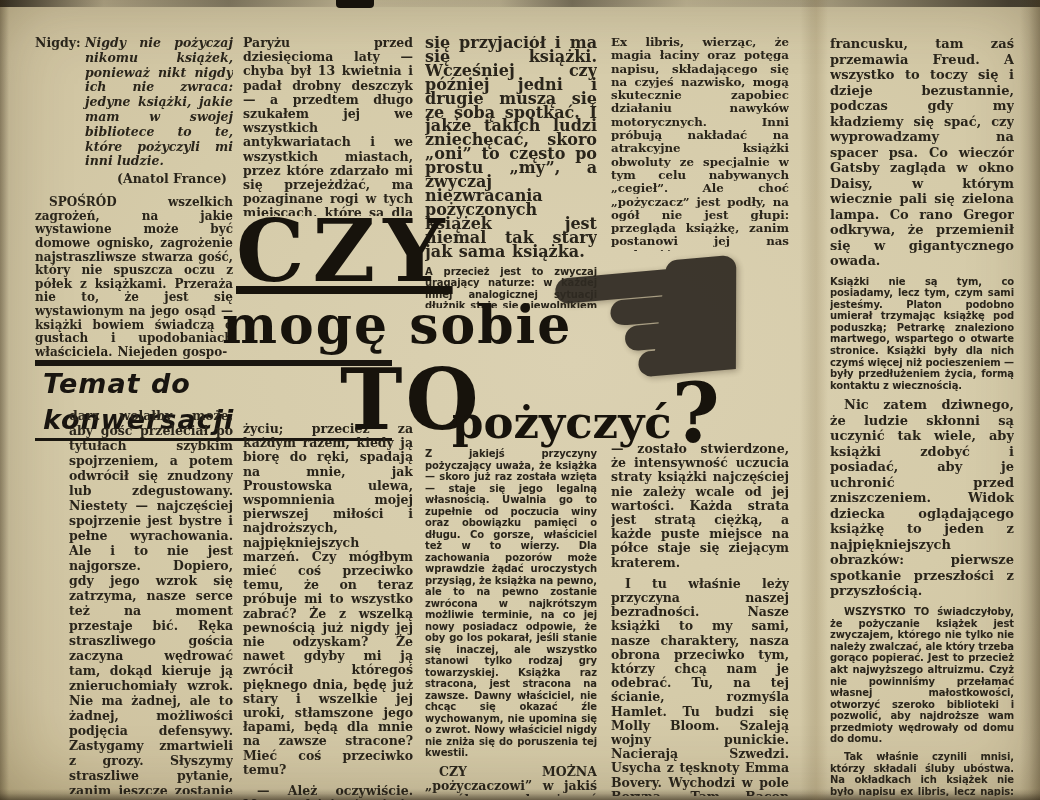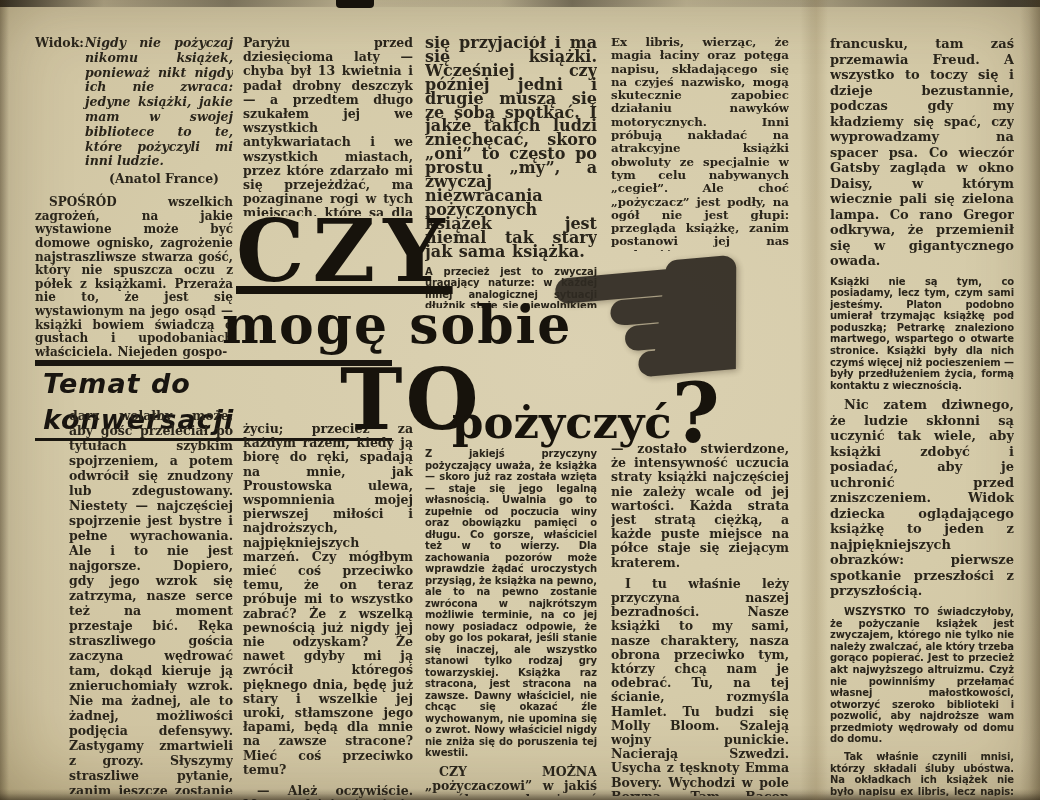--- a/index.html
+++ b/index.html
@@ -36,21 +36,21 @@
   .c3b .small{line-height:11.5px;}
   .c4t{left:611px;top:36px;width:178px;height:215px;}
   .c4t .body{font-size:11.8px;line-height:13.3px;}
   .c4b{left:611px;top:442px;width:178px;height:354px;}
   .c5{left:830px;top:36px;width:184px;height:760px;}
   .c5 .body{font-size:13px;line-height:15.5px;}
   
   .motto{display:flex;font:700 12.5px/14.8px "DejaVu Serif", serif;}
   .motto-label{flex:0 0 50px;font-style:normal;}
   .motto-text{flex:1;font-style:italic;text-align:justify;}
-  .motto-attrib{font:700 12.5px/15px "DejaVu Serif", serif;text-align:right;padding-right:2px;margin:2px 12px 10px 0;}
+  .motto-attrib{font:700 12.5px/15px "DejaVu Serif", serif;text-align:right;padding-right:2px;margin:2px 4px 10px 0;}
   
   .sechead{left:35px;top:360px;width:357px;}
   .rule-thick{height:6px;background:#1a1610;}
   .rule-thin{height:3px;background:#1a1610;}
   .sectitle{font:800 italic 27px/36px "DejaVu Sans", sans-serif;letter-spacing:1px;color:#191510;padding-left:8px;}
   
   .hl{color:#17130c;font-family:"DejaVu Serif", serif;font-weight:700;line-height:1;white-space:nowrap;}
   .hl-czy{left:236px;top:208px;font-size:86px;letter-spacing:8px;text-decoration:underline;}
   .hl-moge{left:222px;top:299px;font-size:52px;letter-spacing:2px;}
   .hl-to{left:340px;top:358px;font-size:84px;letter-spacing:3px;}
@@ -67,21 +67,21 @@
 
   <div class="abs edge-top"></div>
   <div class="abs edge-blob"></div>
   <div class="abs edge-left"></div>
   <div class="abs edge-right"></div>
   <div class="abs edge-bottom"></div>
   <div class="abs gutter"></div>
 
   <div class="abs col c1t">
     <div class="motto">
-      <span class="motto-label">Widok:</span>
+      <span class="motto-label">Nigdy:</span>
       <span class="motto-text">Nigdy nie pożyczaj nikomu książek, ponieważ nikt nigdy ich nie zwraca: jedyne książki, jakie mam w swojej bibliotece to te, które pożyczyli mi inni ludzie.</span>
     </div>
     <div class="motto-attrib">(Anatol France)</div>
     <p class="body ind">SPOŚRÓD wszelkich zagrożeń, na jakie wystawione może być domowe ognisko, zagrożenie najstraszliwsze stwarza gość, który nie spuszcza oczu z półek z książkami. Przeraża nie to, że jest się wystawionym na jego osąd — książki bowiem świadczą o gustach i upodobaniach właściciela. Niejeden gospo-</p>
   </div>
 
   <div class="abs sechead">
     <div class="rule-thick"></div>
     <div class="sectitle">Temat do konwersacji</div>
     <div class="rule-thin"></div>

